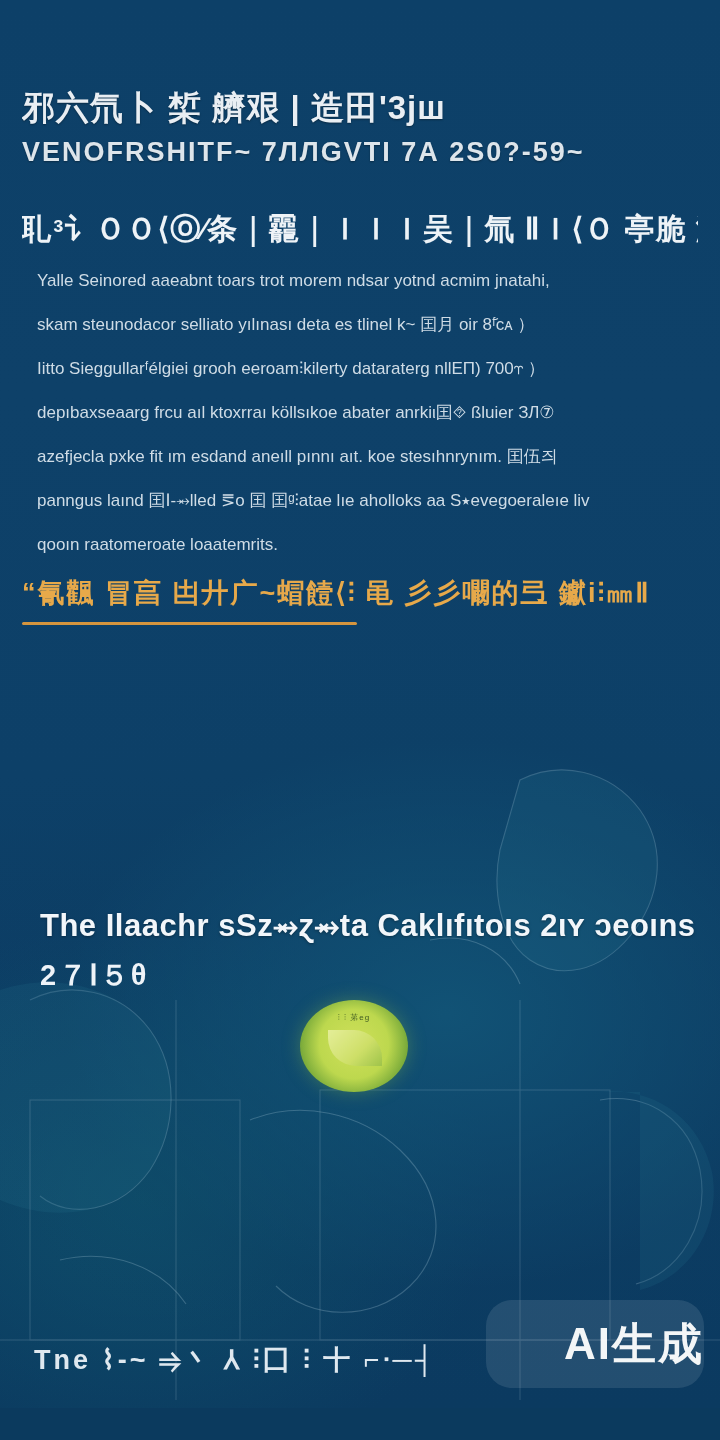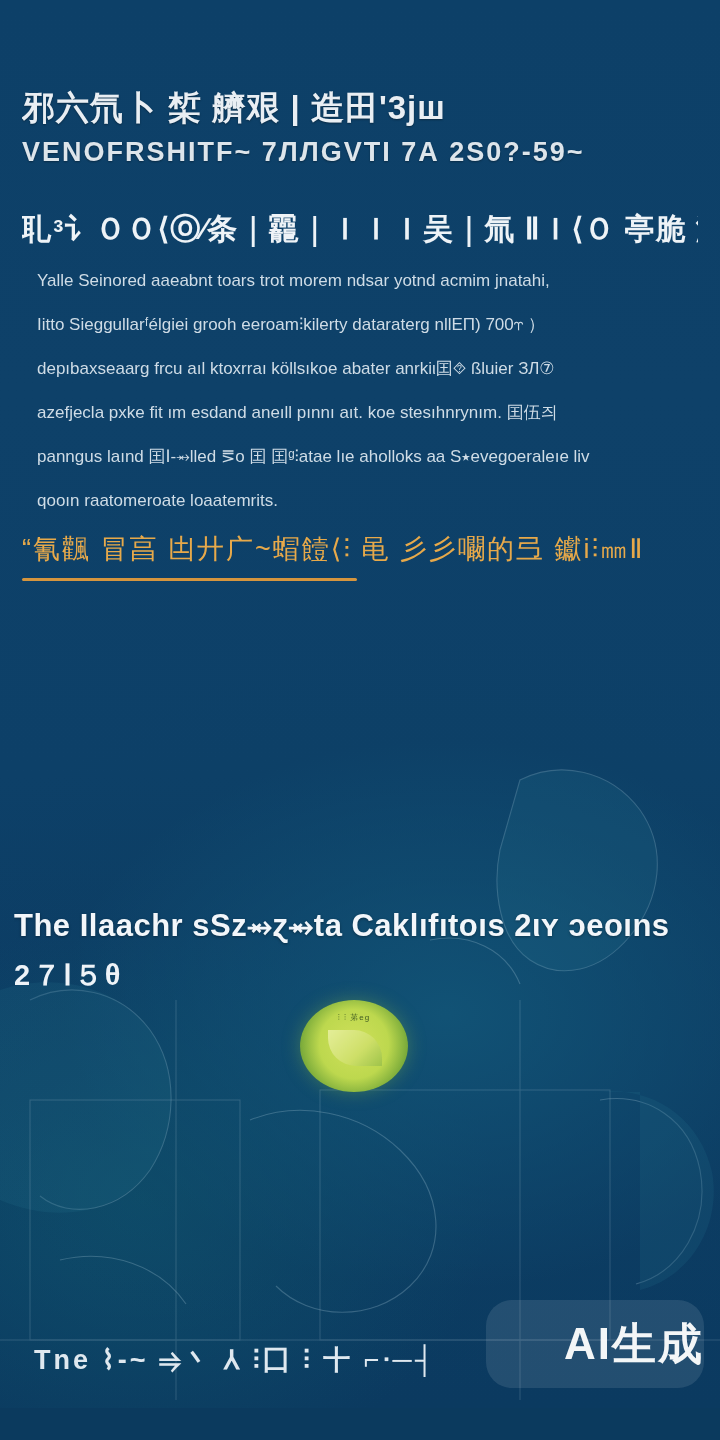--- a/index.html
+++ b/index.html
@@ -82,39 +82,39 @@
     filter: blur(0.35px);
     width: 660px;
   }
   .body-copy p { margin: 15px; white-space: nowrap; overflow: hidden; }
 
   .accent-line {
     margin-top: 14px;
     color: #e7a94a;
     font-size: 27px;
     line-height: 38px;
-    font-weight: 400;
+    font-weight: 700;
     letter-spacing: 2px;
     filter: blur(0.6px);
     white-space: nowrap;
     overflow: hidden;
   }
   .rule {
     margin-top: 10px;
     width: 335px;
     height: 3px;
     background: #e09a3c;
     border-radius: 2px;
     opacity: 0.95;
   }
 
   
   .mid-block {
     position: absolute;
-    left: 14px;
+    left: 40px;
     top: 905px;
     width: 676px;
   }
   .mid-headline {
     color: #f2f6fa;
     font-size: 31px;
     line-height: 42px;
     font-weight: 700;
     letter-spacing: 0.5px;
     filter: blur(0.45px);
@@ -238,20 +238,21 @@
   </div>
 
   <div class="top-block">
     <div class="title-line">邪六氘卜 椞 艩艰 | 造田'3јш</div>
     <div class="title-line second">VENOFRSHITF~ 7ЛЛGVTI 7А  2S0?-59~</div>
 
     <div class="subtitle-line">耴ᵌ讠ＯＯ⟨ⓞ∕条｜龗｜ＩＩＩ吴｜氚 ⅡＩ⟨Ｏ 亭脆 沇 天 矞</div>
 
     <div class="body-copy">
       <p>Yalle  Seinored  aaeabnt toars trot morem  ndsar yotnd  acmim  jnatahi,</p>
+      <p>skam  steunodacor  selliato yılınası deta es  tlinel  k~ 囯月 oir 8ᶠ᷄ᴄᴀ ）</p>
       <p>Iitto  Sieggullarᶠélgiei  grooh  eeroam⫶kilerty  dataraterg  nllЕП)   700⥾   ）</p>
       <p>depıbaxseaarg  frcu  aıl  ktoxrraı  köllsıkoe  abater  anrkiι囯⯑  ßluier  ЗЛ⑦</p>
       <p>azefjecla pxke  fit  ım  esdand  aneıll  pınnı  aıt.    koe  stesıhnrynım. 囯伍즤</p>
       <p>panngus  laınd  囯Ⅰ-⥇lled  ⪚o  囯 囯ᵍ⫶atae  lıe  aholloks  aa  S⭑evegoeraleıe  liv</p>
       <p>qooın   raatomeroate  loaatemrits.</p>
     </div>
 
     <div class="accent-line">“氰飌 冒亯   凷廾广~蝐饐⟨⫶ 黾 彡彡㘚的弖   钀i⫶㎜Ⅱ</div>
     <div class="rule"></div>
   </div>

